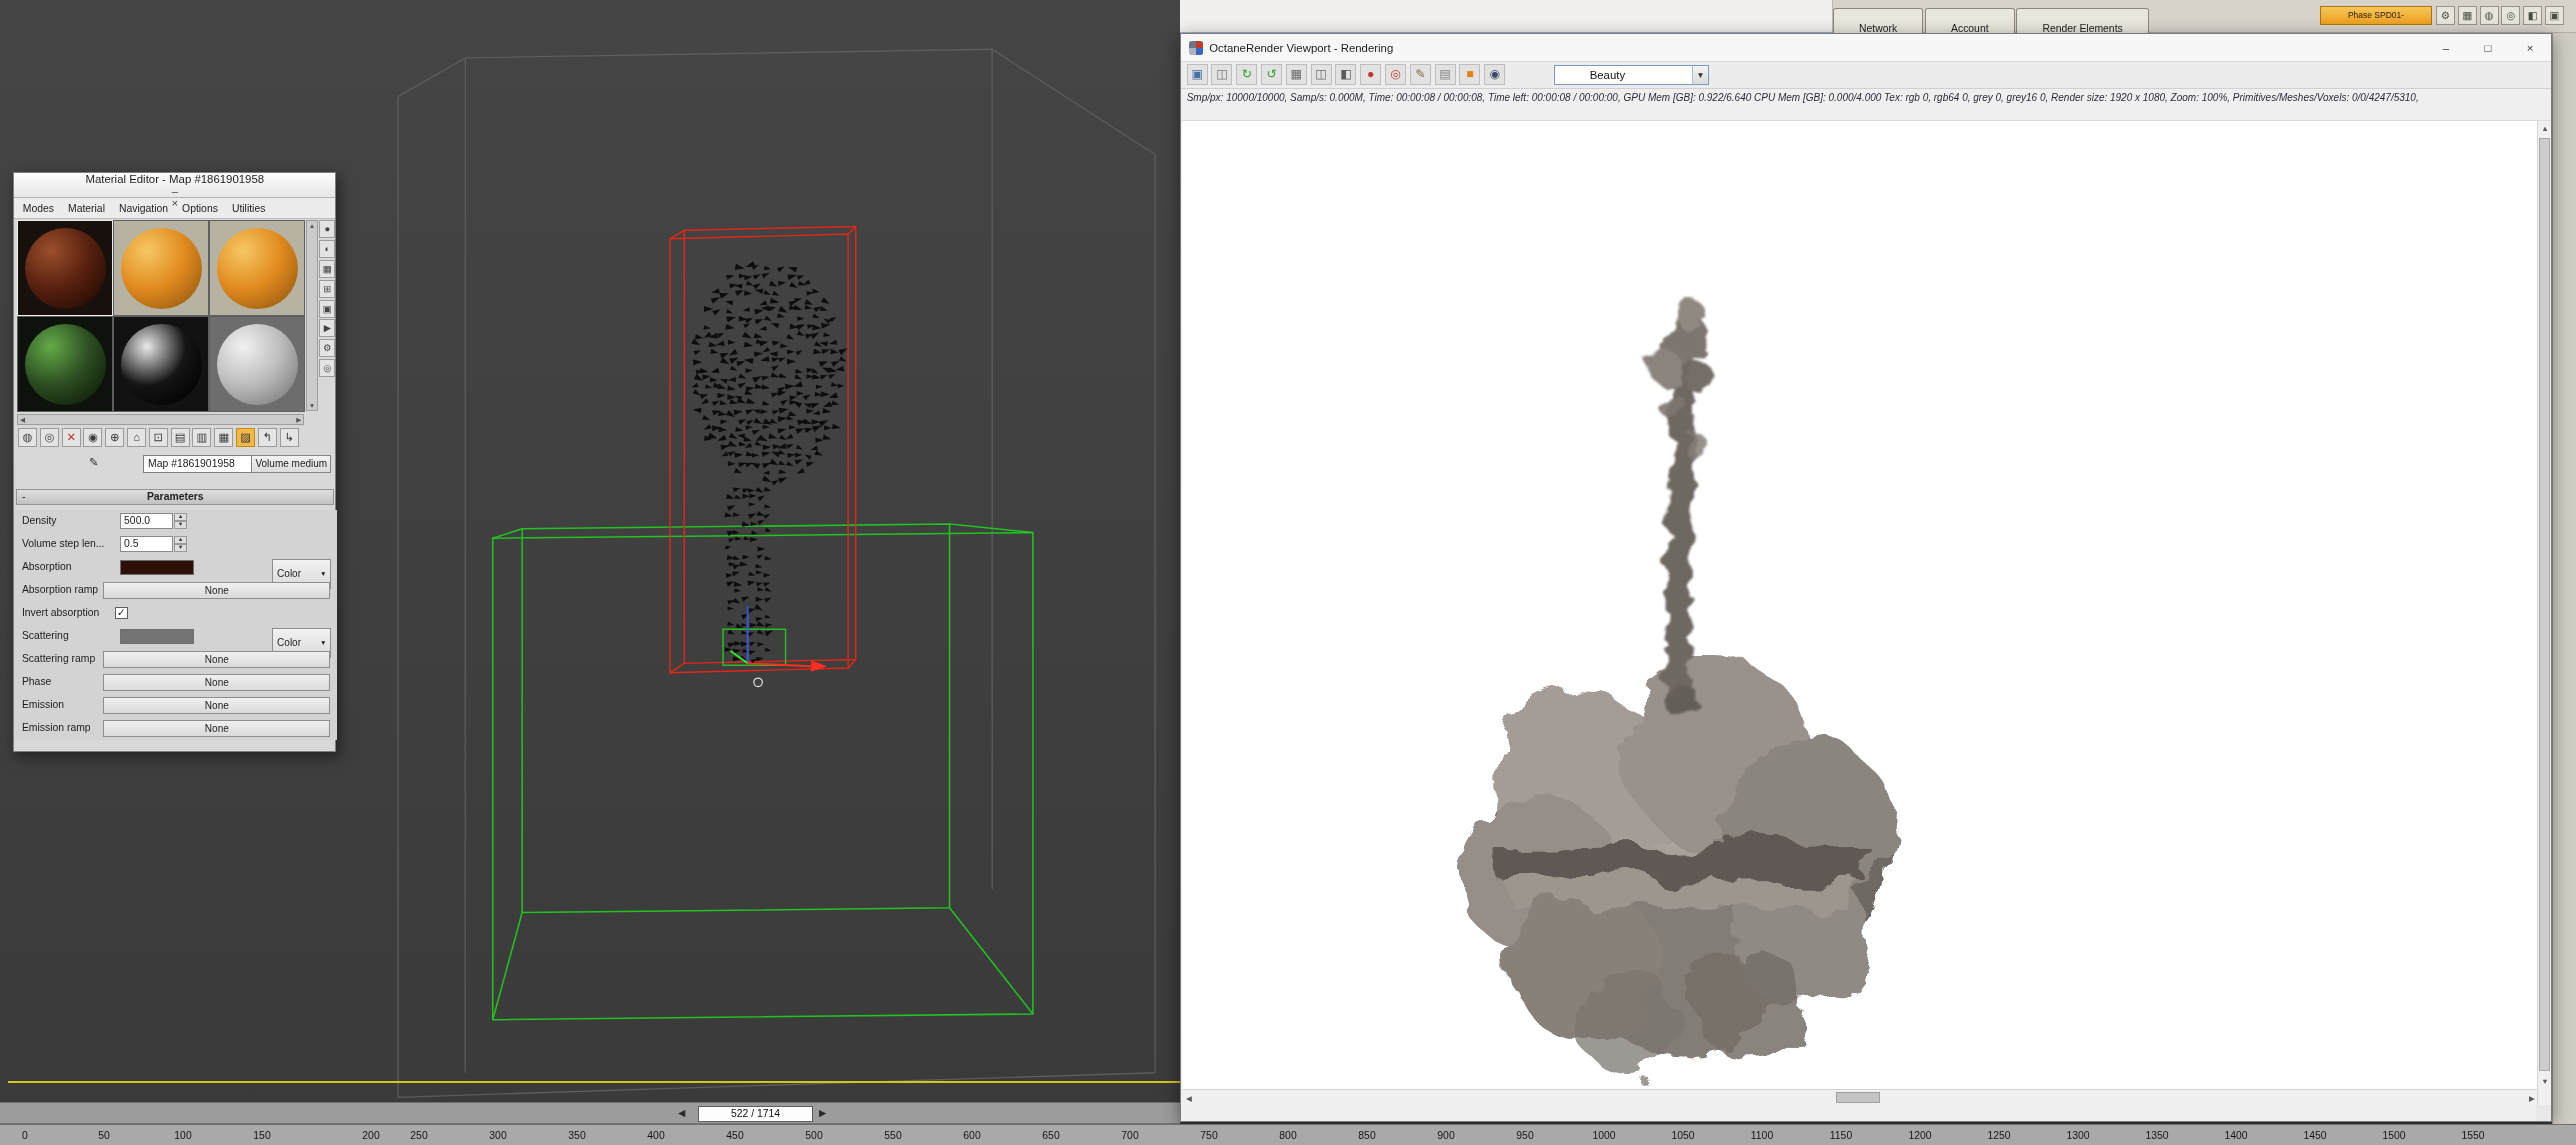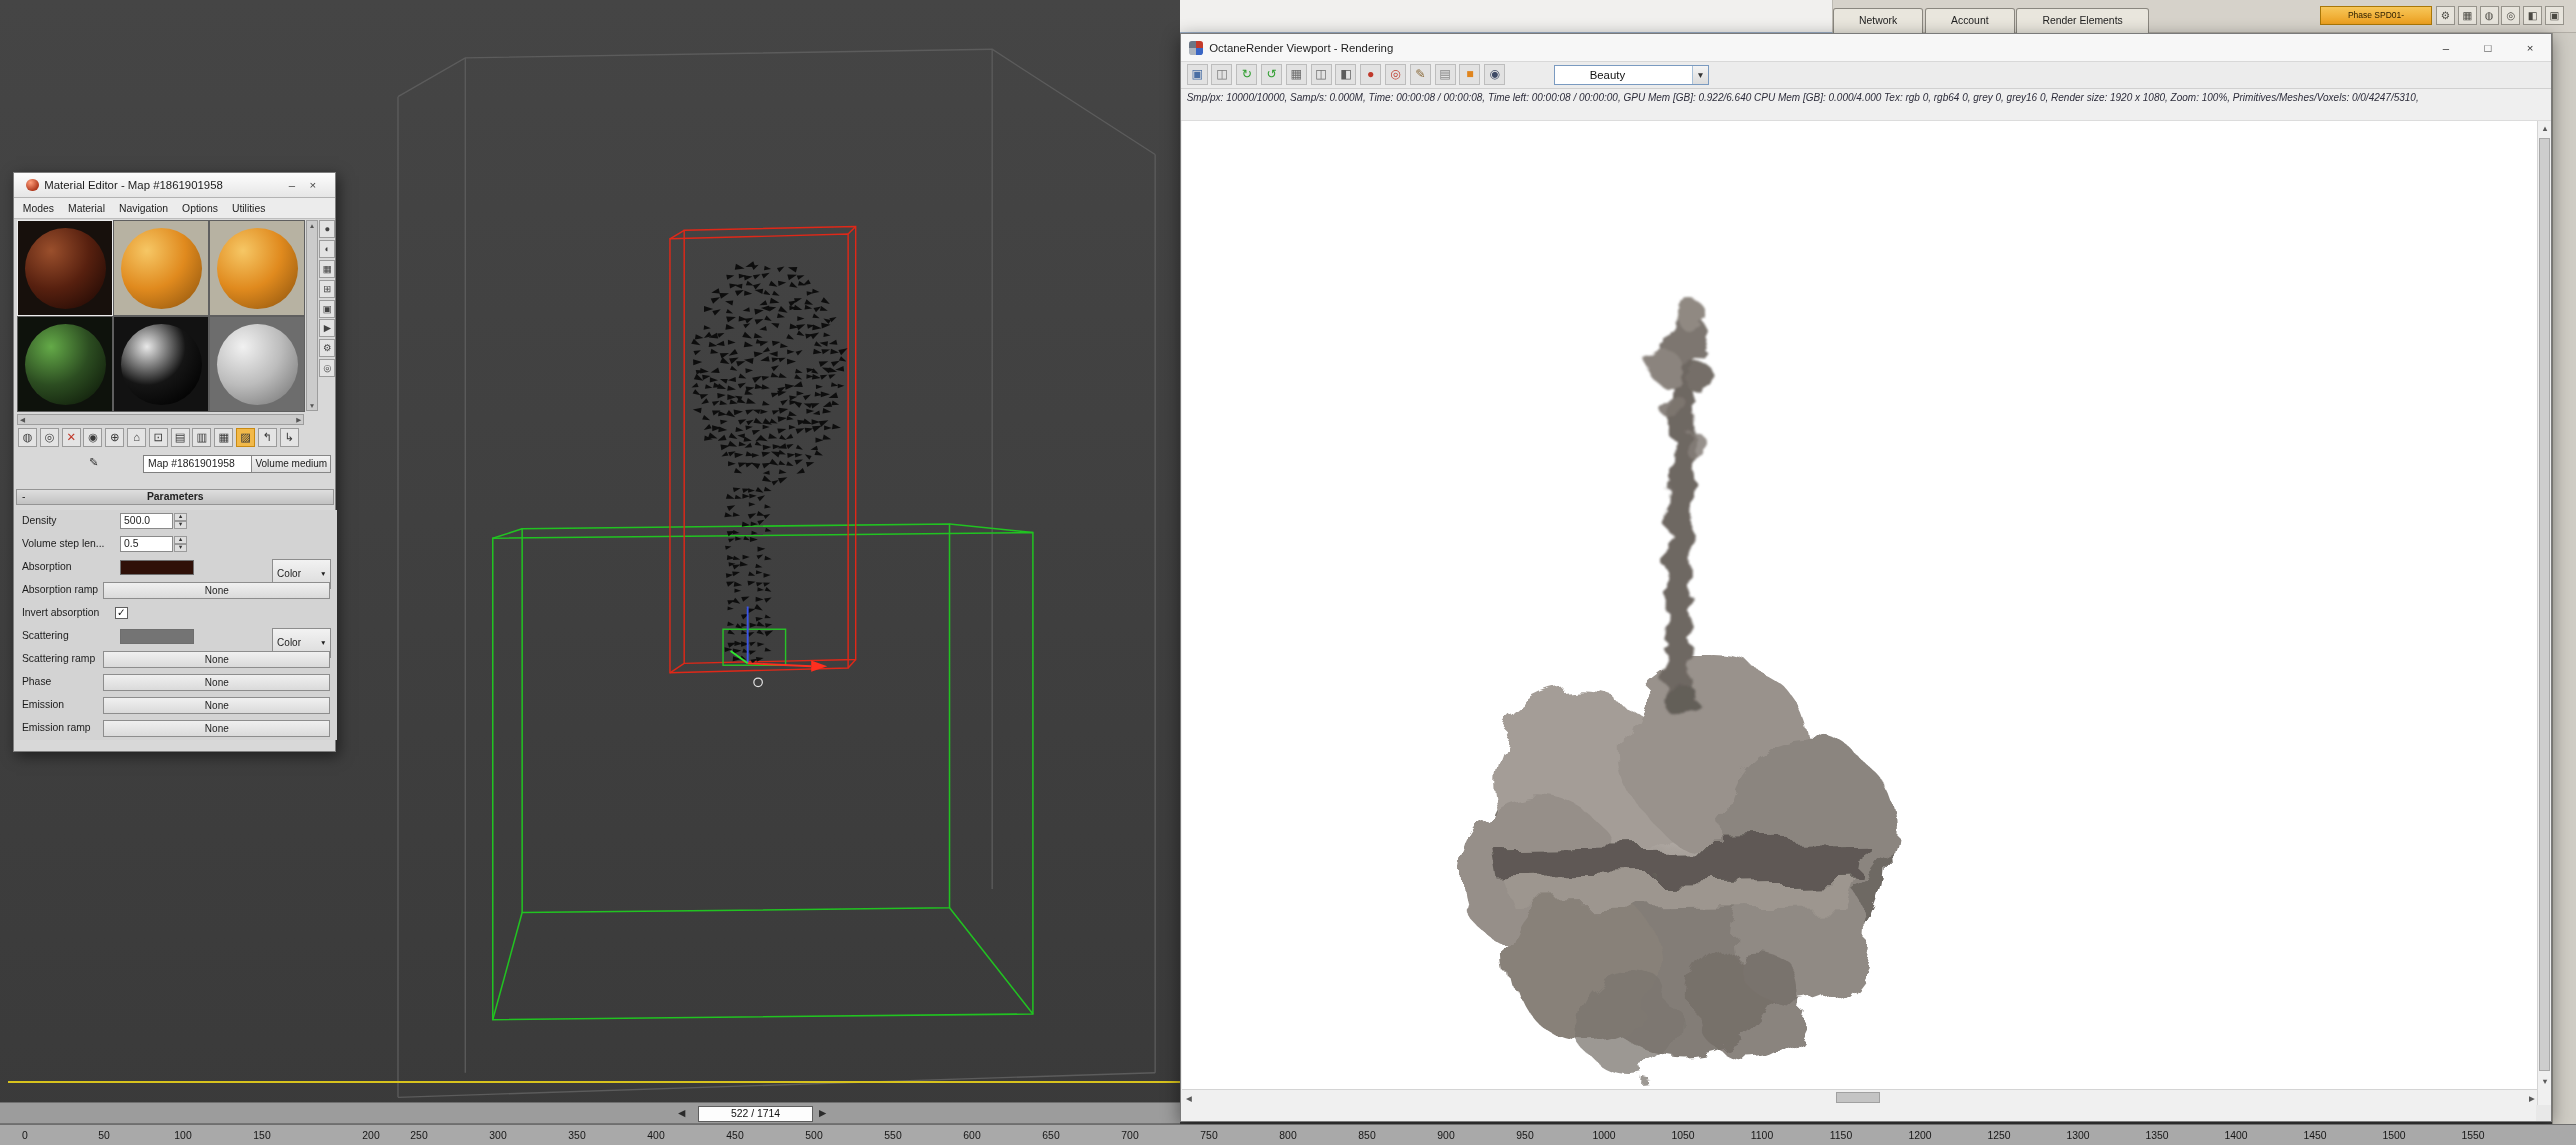--- a/index.html
+++ b/index.html
@@ -26,39 +26,39 @@
            background:#a9a9a9; border-top:0.9px solid #6e6e6e; z-index:30; }
   #ruler .tick { position:absolute; top:4.7px; transform:translateX(-50%);
                  font-size:10.4px; color:#161616; }
 
   
   #topright { position:absolute; left:1180px; top:0; width:1396px; height:33px;
               background:#d6d2ca; z-index:4; border-bottom:0.9px solid #b2aea6; }
   #tr-white { position:absolute; left:0; top:0; width:653px; height:33px;
               background:#f1f0ee; border-right:0.9px solid #bcb9b1; border-bottom:1.9px solid #9db0c8; }
   #tr-tabs { position:absolute; left:653px; top:7.6px; height:25.6px; display:flex; }
-  .tr-tab { height:25.6px; padding:0 25px; background:#e9e6dd; border:0.9px solid #8a877f; border-bottom:none;
+  .tr-tab { height:25.6px; padding:8px 25px; background:#e9e6dd; border:0.9px solid #8a877f; border-bottom:none;
             border-radius:2.8px 2.8px 0 0; font-size:10.4px; color:#222; line-height:24px; margin-right:1.9px; }
   #phase-btn { position:absolute; left:1140px; top:5.7px; width:112px; height:19px;
                background:linear-gradient(#f7c75a,#ec9f1f); border:0.9px solid #a97708;
                font-size:8.5px; color:#2e2000; text-align:center; line-height:17px; overflow:hidden; }
   #tr-icons { position:absolute; left:1256px; top:5.7px; display:flex; gap:2.8px; }
   .tr-i { width:19px; height:19px; background:#e7e4dc; border:0.9px solid #97948c;
           font-size:10.4px; line-height:17px; text-align:center; color:#4c4a44; }
 
   
   #right-sliver { position:absolute; left:2552px; top:0; width:24px; height:1124px;
                   background:#cfccc4; border-left:0.9px solid #9a978f; z-index:3; }
 
   
   #me { position:absolute; left:13.3px; top:172px; width:323px; height:580px;
         background:#d8d8d8; border:0.9px solid #7e7e7e; z-index:10;
         box-shadow:2.8px 3.8px 13.3px rgba(0,0,0,.5); font-size:10.4px; color:#1c1c1c; }
   #me-title { height:25px; background:linear-gradient(#fdfdfd,#e6e6e6); border-bottom:0.9px solid #b3b3b3;
-              display:flex; align-items:center; padding:0 12px; font-size:11.4px; }
+              display:flex; align-items:center; padding:0 19px; font-size:11.4px;flex-direction:column; }
   #me-app-icon { width:12.3px; height:12.3px; border-radius:50%; margin-right:5.7px;
                  background:radial-gradient(circle at 35% 30%, #ff9d7a, #b03a1e 70%); }
   #me-title .grow { flex:1; }
   .me-winbtn { width:21px; text-align:center; color:#444; font-size:11.4px; }
   #me-menu { height:21px; display:flex; gap:14px; align-items:center; padding:0 8.5px;
              font-size:10.4px; background:#ececec; border-bottom:0.9px solid #bdbdbd; }
   #me-slots { position:absolute; left:2.8px; top:47px; width:287px; height:191px;
               display:grid; grid-template-columns:repeat(3,96px); grid-template-rows:repeat(2,96px); }
   .slot { border:0.9px solid #5f5f5f; position:relative; overflow:hidden; }
   .slot.sel { outline:1.9px solid #ededed; outline-offset:-1.9px; z-index:2; }

